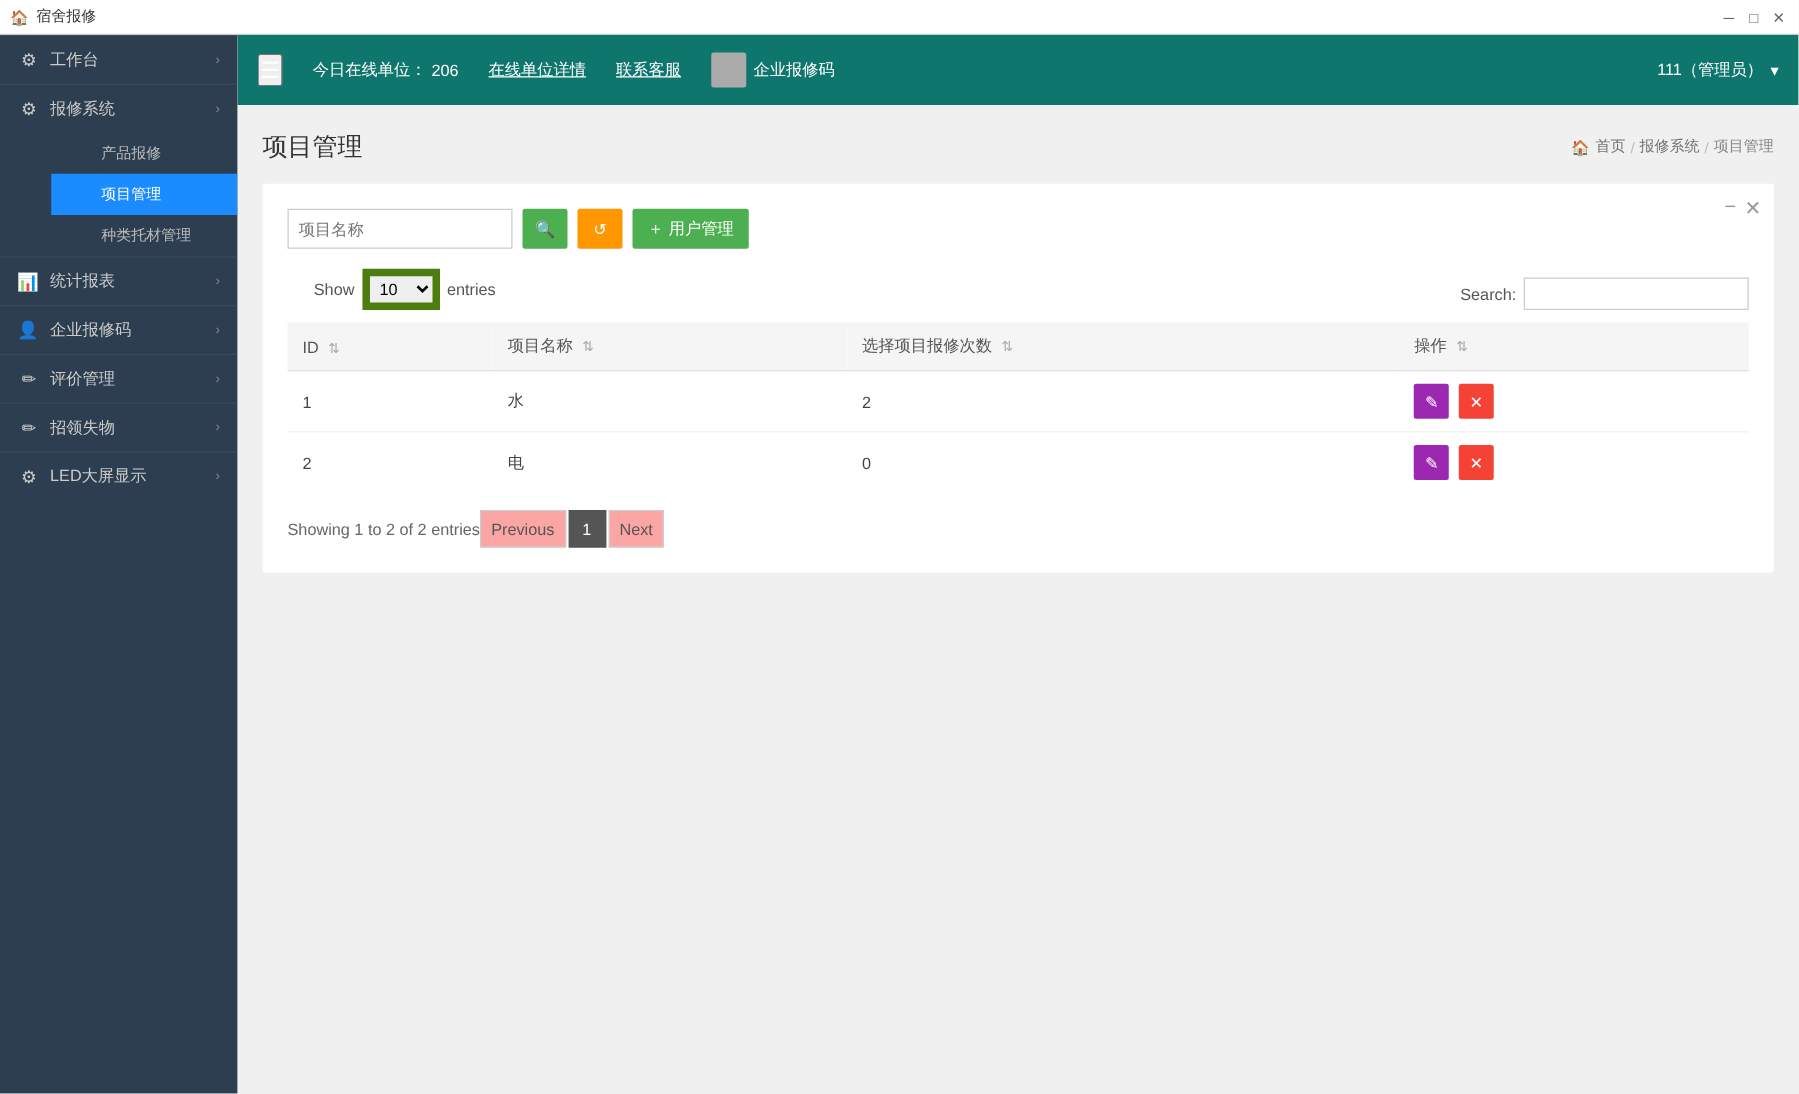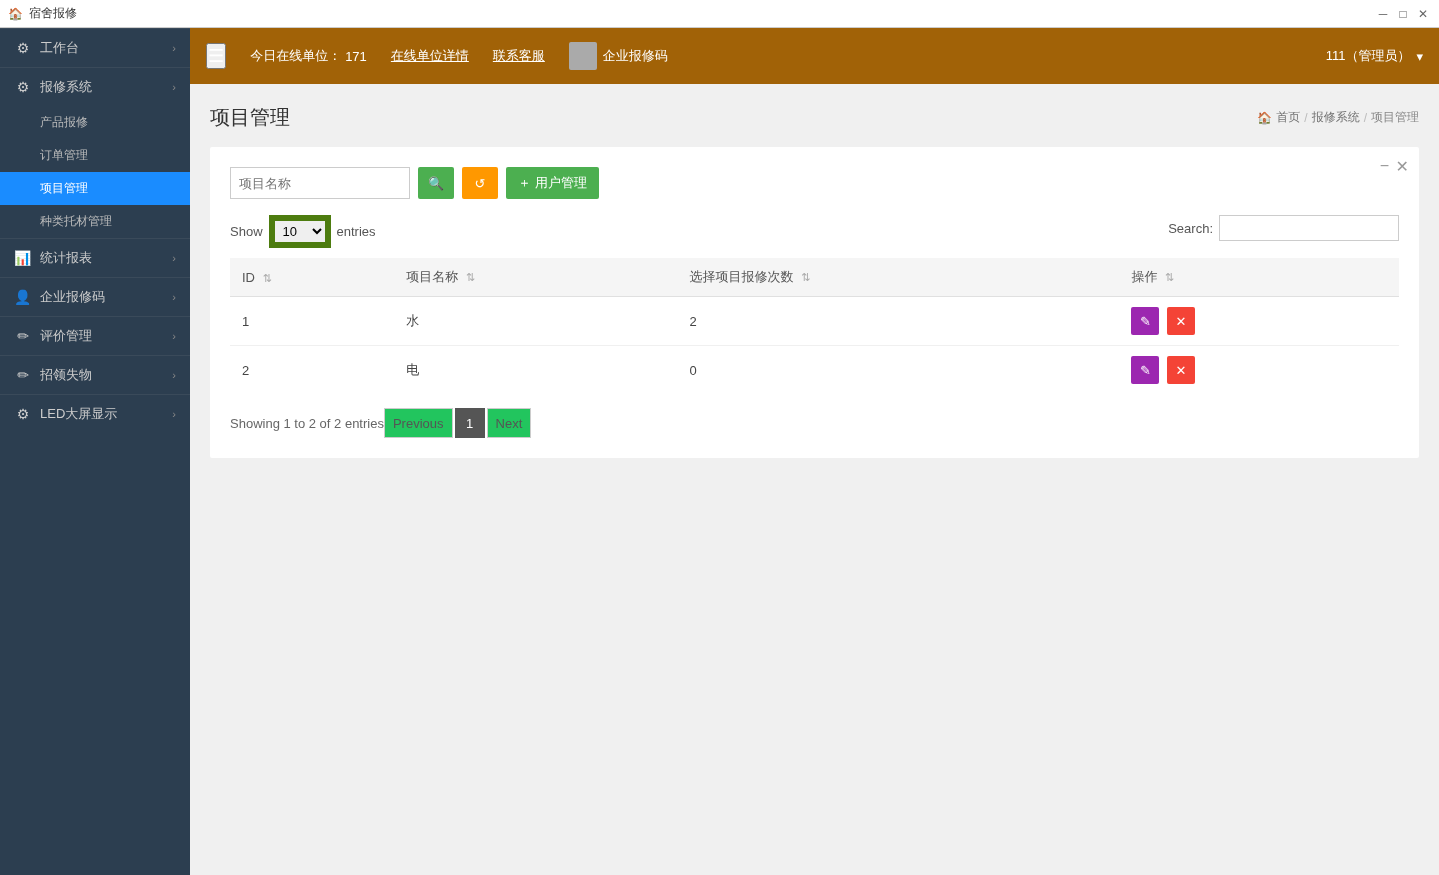--- a/index.html
+++ b/index.html
@@ -60,28 +60,29 @@
       font-size: 13px;
       transition: background 0.2s;
     }
     .sidebar-item-left { display: flex; align-items: center; gap: 8px; }
     .sidebar-item-icon { font-size: 14px; width: 18px; text-align: center; }
     .sidebar-sub-item {
       padding: 8px 14px 8px 40px;
       cursor: pointer;
       color: #bbb;
       font-size: 12px;
+      margin-left: 41px;
     }
     .sidebar-sub-item.active { color: #fff; background: #1a8cff; }
     .sidebar-chevron { font-size: 11px; color: #888; }
 
     
     .header {
       height: 56px;
-      background: #a16207;
+      background: #0f766e;
       display: flex;
       align-items: center;
       padding: 0 16px;
       gap: 24px;
       flex-shrink: 0;
       color: #fff;
       font-size: 13px;
     }
     .header-menu-icon { font-size: 18px; cursor: pointer; color: #fff; }
     .header-stat { display: flex; align-items: center; gap: 4px; }
@@ -157,23 +158,24 @@
       border-radius: 2px;
       color: #fff;
     }
     .btn-search { background: #4caf50; width: 36px; justify-content: center; }
     .btn-refresh { background: #ff9800; width: 36px; justify-content: center; }
     .btn-add { background: #4caf50; }
 
     
     .table-controls {
       display: flex;
-      align-items: flex-start;
+      align-items: flex-end;
       justify-content: space-between;
       margin-bottom: 10px;
+      margin-left: 21px;
     }
     .show-entries { display: flex; align-items: center; gap: 6px; font-size: 13px; color: #555; }
     .show-entries select { border: 6px solid #4d7c0f; padding: 2px 4px; font-size: 13px; }
     .search-box { display: flex; align-items: center; gap: 6px; font-size: 13px; color: #555; }
     .search-box input {
       height: 26px;
       border: 1px solid #ccc;
       padding: 0 6px;
       font-size: 13px;
       width: 180px;
@@ -221,21 +223,21 @@
       justify-content: flex-start;
       margin-top: 14px;
     }
     .pagination-info { font-size: 13px; color: #666; }
     .pagination { display: flex; gap: 2px; }
     .page-btn {
       height: 30px;
       min-width: 30px;
       padding: 0 8px;
       border: 1px solid #ccc;
-      background: #22c55e;
+      background: #fca5a5;
       cursor: pointer;
       font-size: 13px;
       color: #555;
       display: flex;
       align-items: center;
       justify-content: center;
     }
     .page-btn.active { background: #555; color: #fff; border-color: #555; }
   </style>
 </head>
@@ -271,23 +273,20 @@
       <div class="sidebar-item">
         <div class="sidebar-item-left">
           <span class="sidebar-item-icon">⚙</span>
           <span>报修系统</span>
         </div>
         <span class="sidebar-chevron">›</span>
       </div>
       <div class="sidebar-sub-item">
         <span>产品报修</span>
       </div>
-      <div class="sidebar-sub-item">
-        <span>订单管理</span>
-      </div>
       <div class="sidebar-sub-item active">
         <span>项目管理</span>
       </div>
       <div class="sidebar-sub-item">
         <span>种类托材管理</span>
       </div>
     </div>
 
     <div class="sidebar-section">
       <div class="sidebar-item">
@@ -341,21 +340,21 @@
   </div>
 
   <div style="flex:1; display:flex; flex-direction:column; overflow:hidden;">
 
     <div class="header">
       <button class="header-menu-icon">
         <span>☰</span>
       </button>
       <div class="header-stat">
         <span>今日在线单位：</span>
-        <span>171</span>
+        <span>206</span>
       </div>
       <a class="header-link">
         <span>在线单位详情</span>
       </a>
       <a class="header-link">
         <span>联系客服</span>
       </a>
       <div style="display:flex;align-items:center;gap:6px;">
         <span class="header-avatar"></span>
         <span>企业报修码</span>

